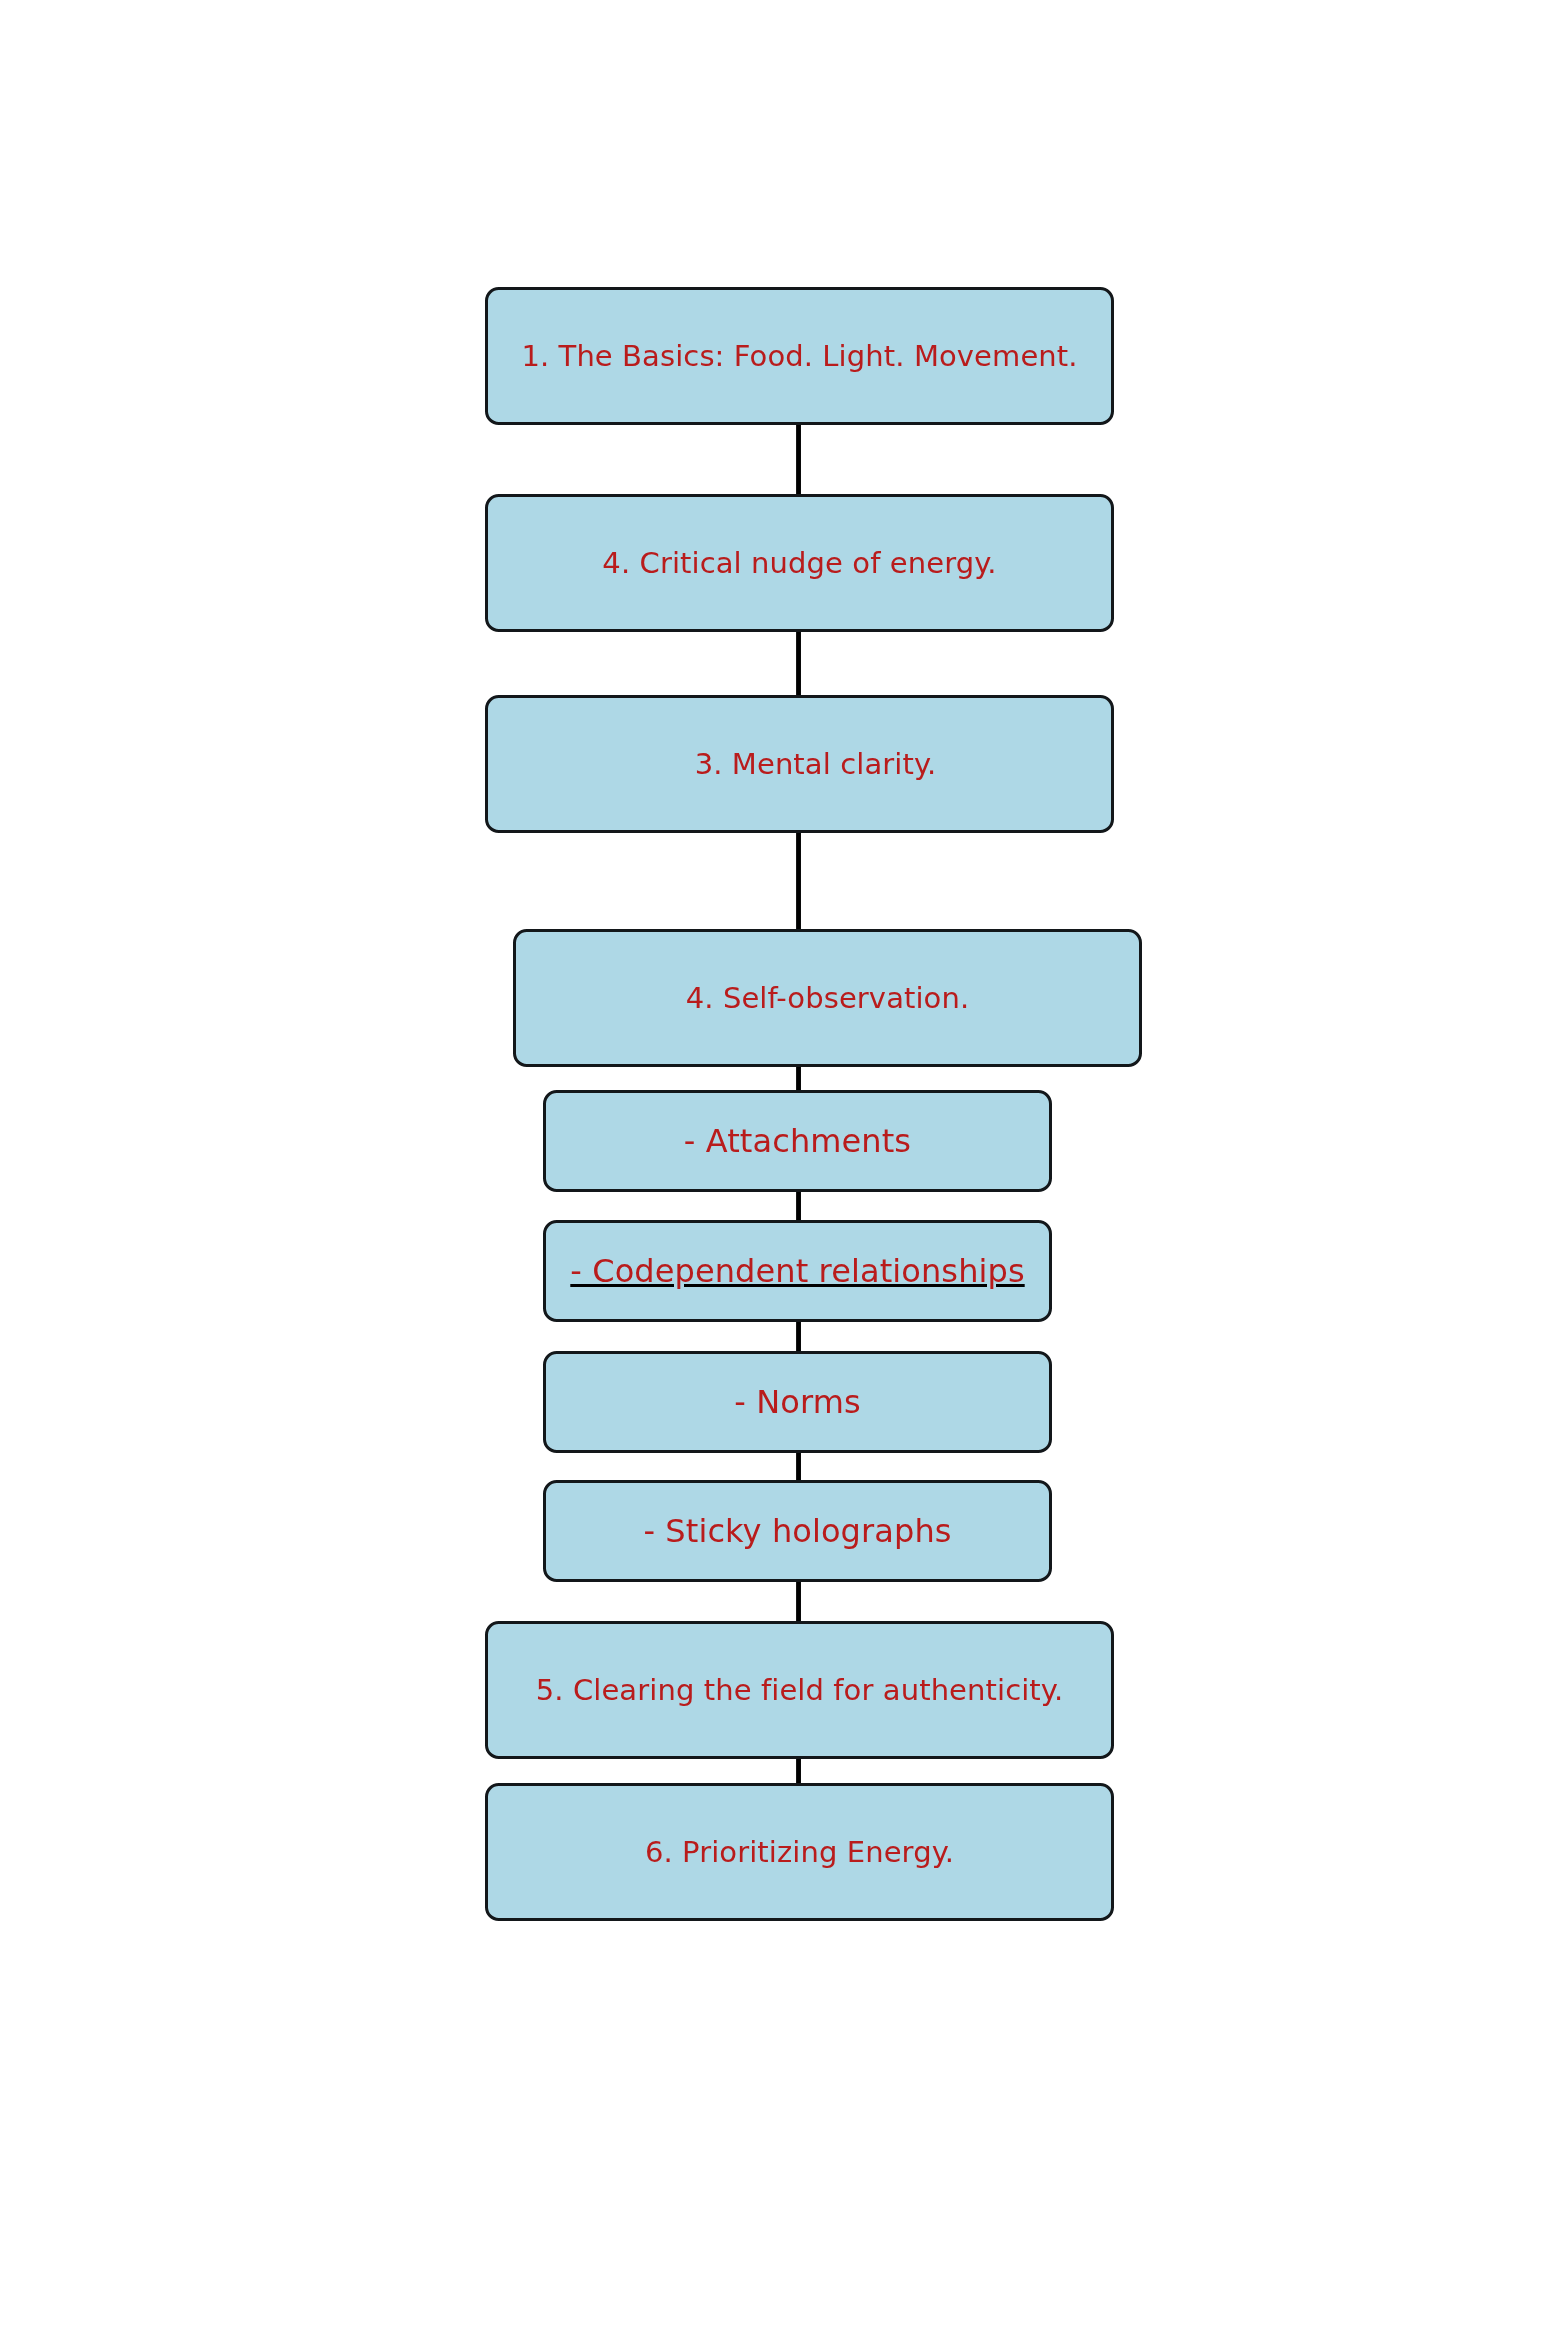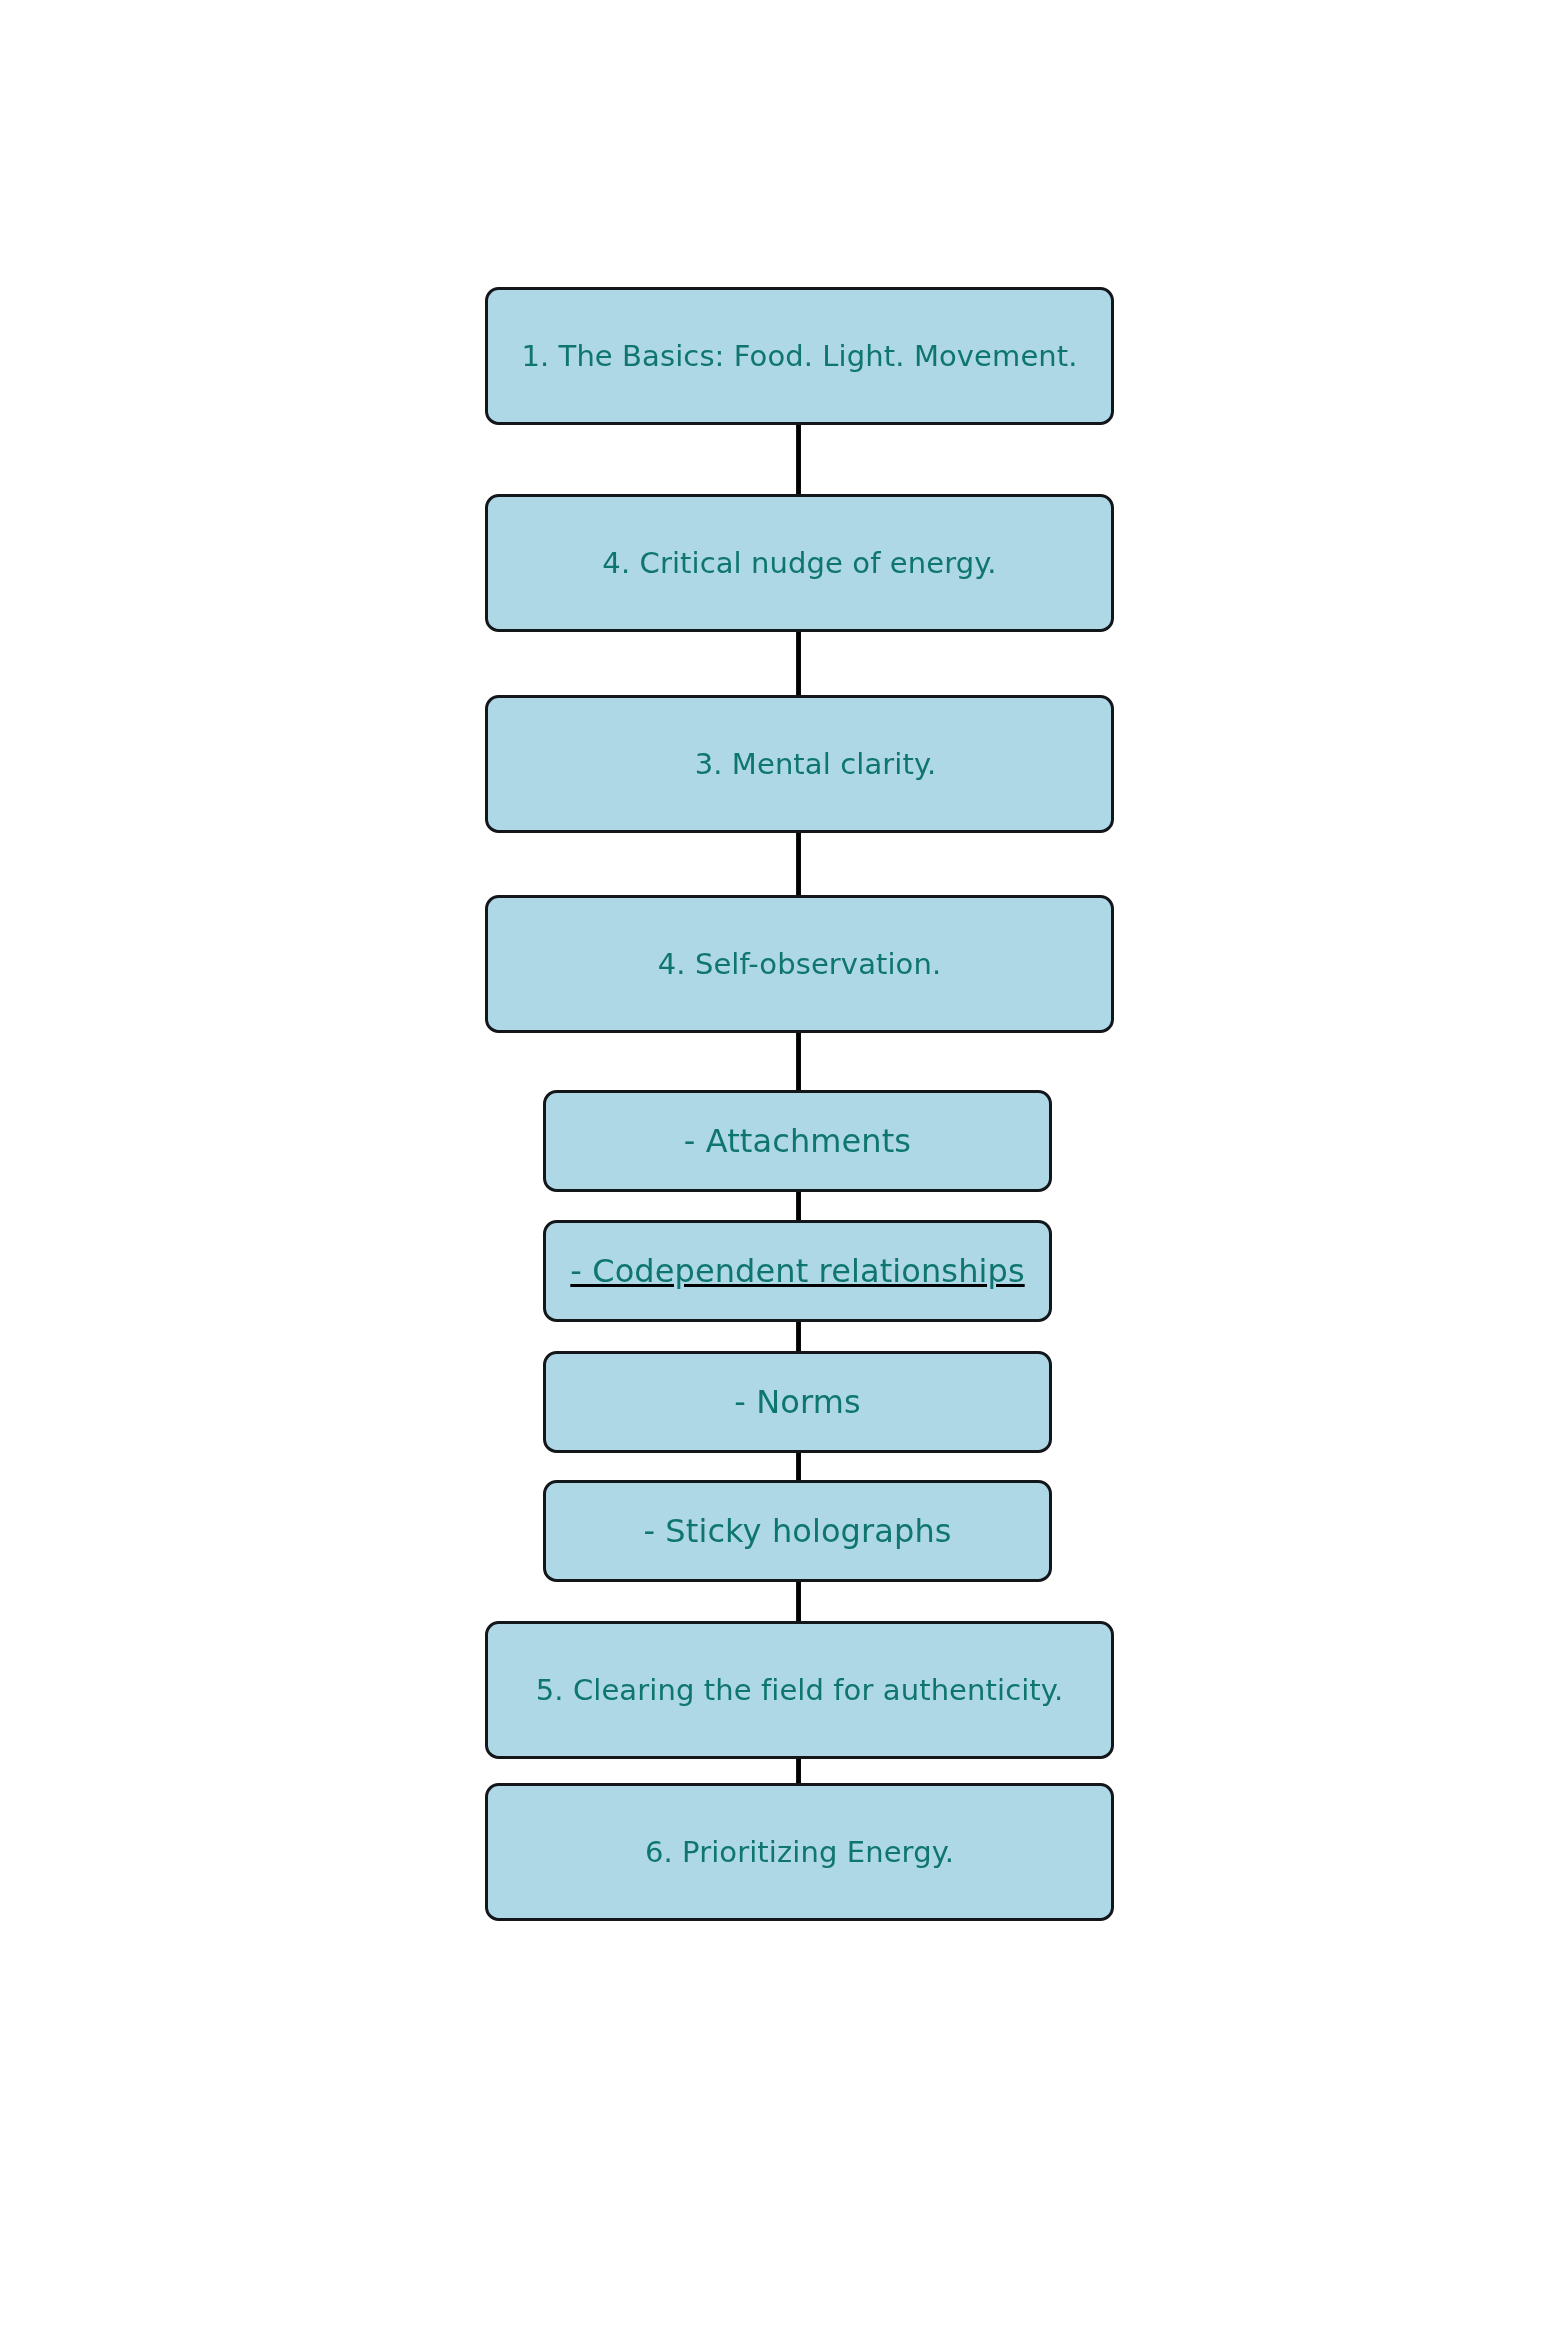--- a/index.html
+++ b/index.html
@@ -46,21 +46,21 @@
     background: #aed8e6;
     border: 3.9px solid #13171a;
     border-radius: 13.7px;
     display: flex;
     align-items: center;
     justify-content: center;
     z-index: 2;
   }
 
   .node-label {
-    color: #0f766e;
+    color: #b91c1c;
     font-size: 29px;
     font-family: "DejaVu Sans", sans-serif;
     letter-spacing: 0.1px;
     line-height: 1.2;
     text-align: center;
     white-space: nowrap;
     user-select: none;
   }
 
   
@@ -78,21 +78,21 @@
   }
 
   .node.sub .node-label {
     font-size: 32px;
   }
 
   
   .n1 { top: 287px; }
   .n2 { top: 494px; }
   .n3 { top: 695px; padding-left: 32px; }
-  .n4 { top: 895px; }
+  .n4 { top: 929px; margin-left: 28px; }
   .s1 { top: 1090px; }
   .s2 { top: 1220px; text-decoration: underline; }
   .s3 { top: 1351px; }
   .s4 { top: 1480px; }
   .n5 { top: 1621px; }
   .n6 { top: 1783px; }
 </style>
 </head>
 <body>
 

